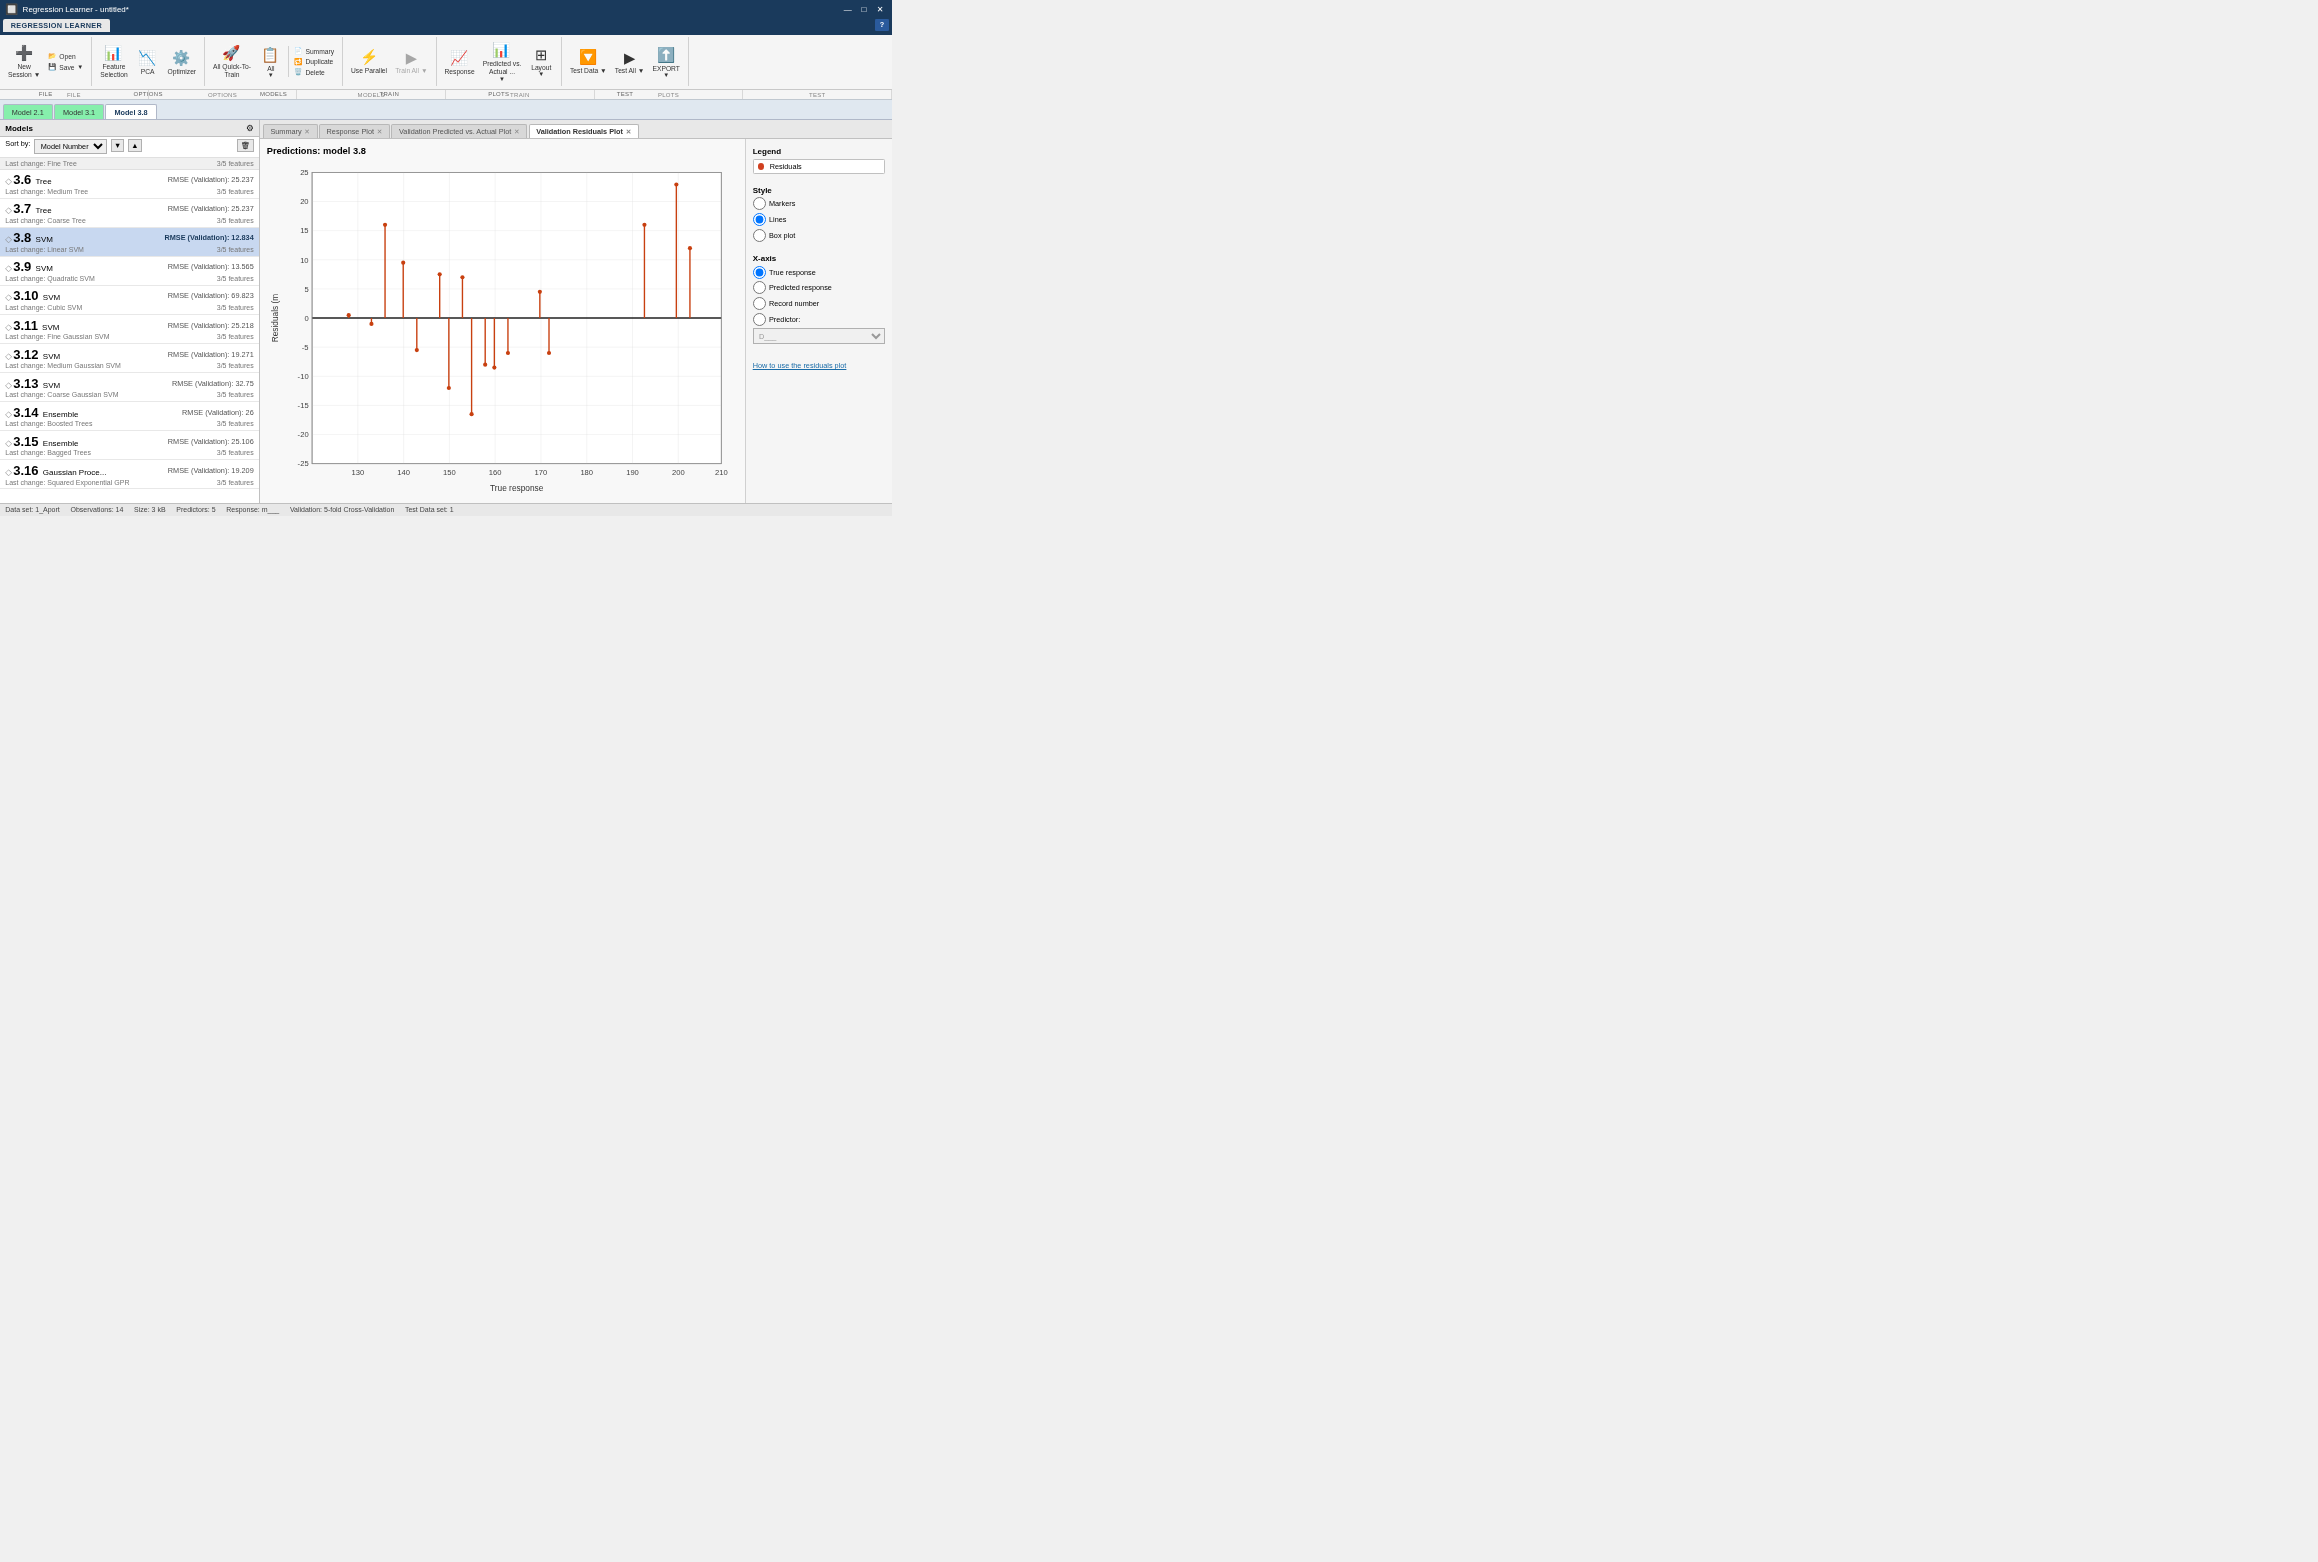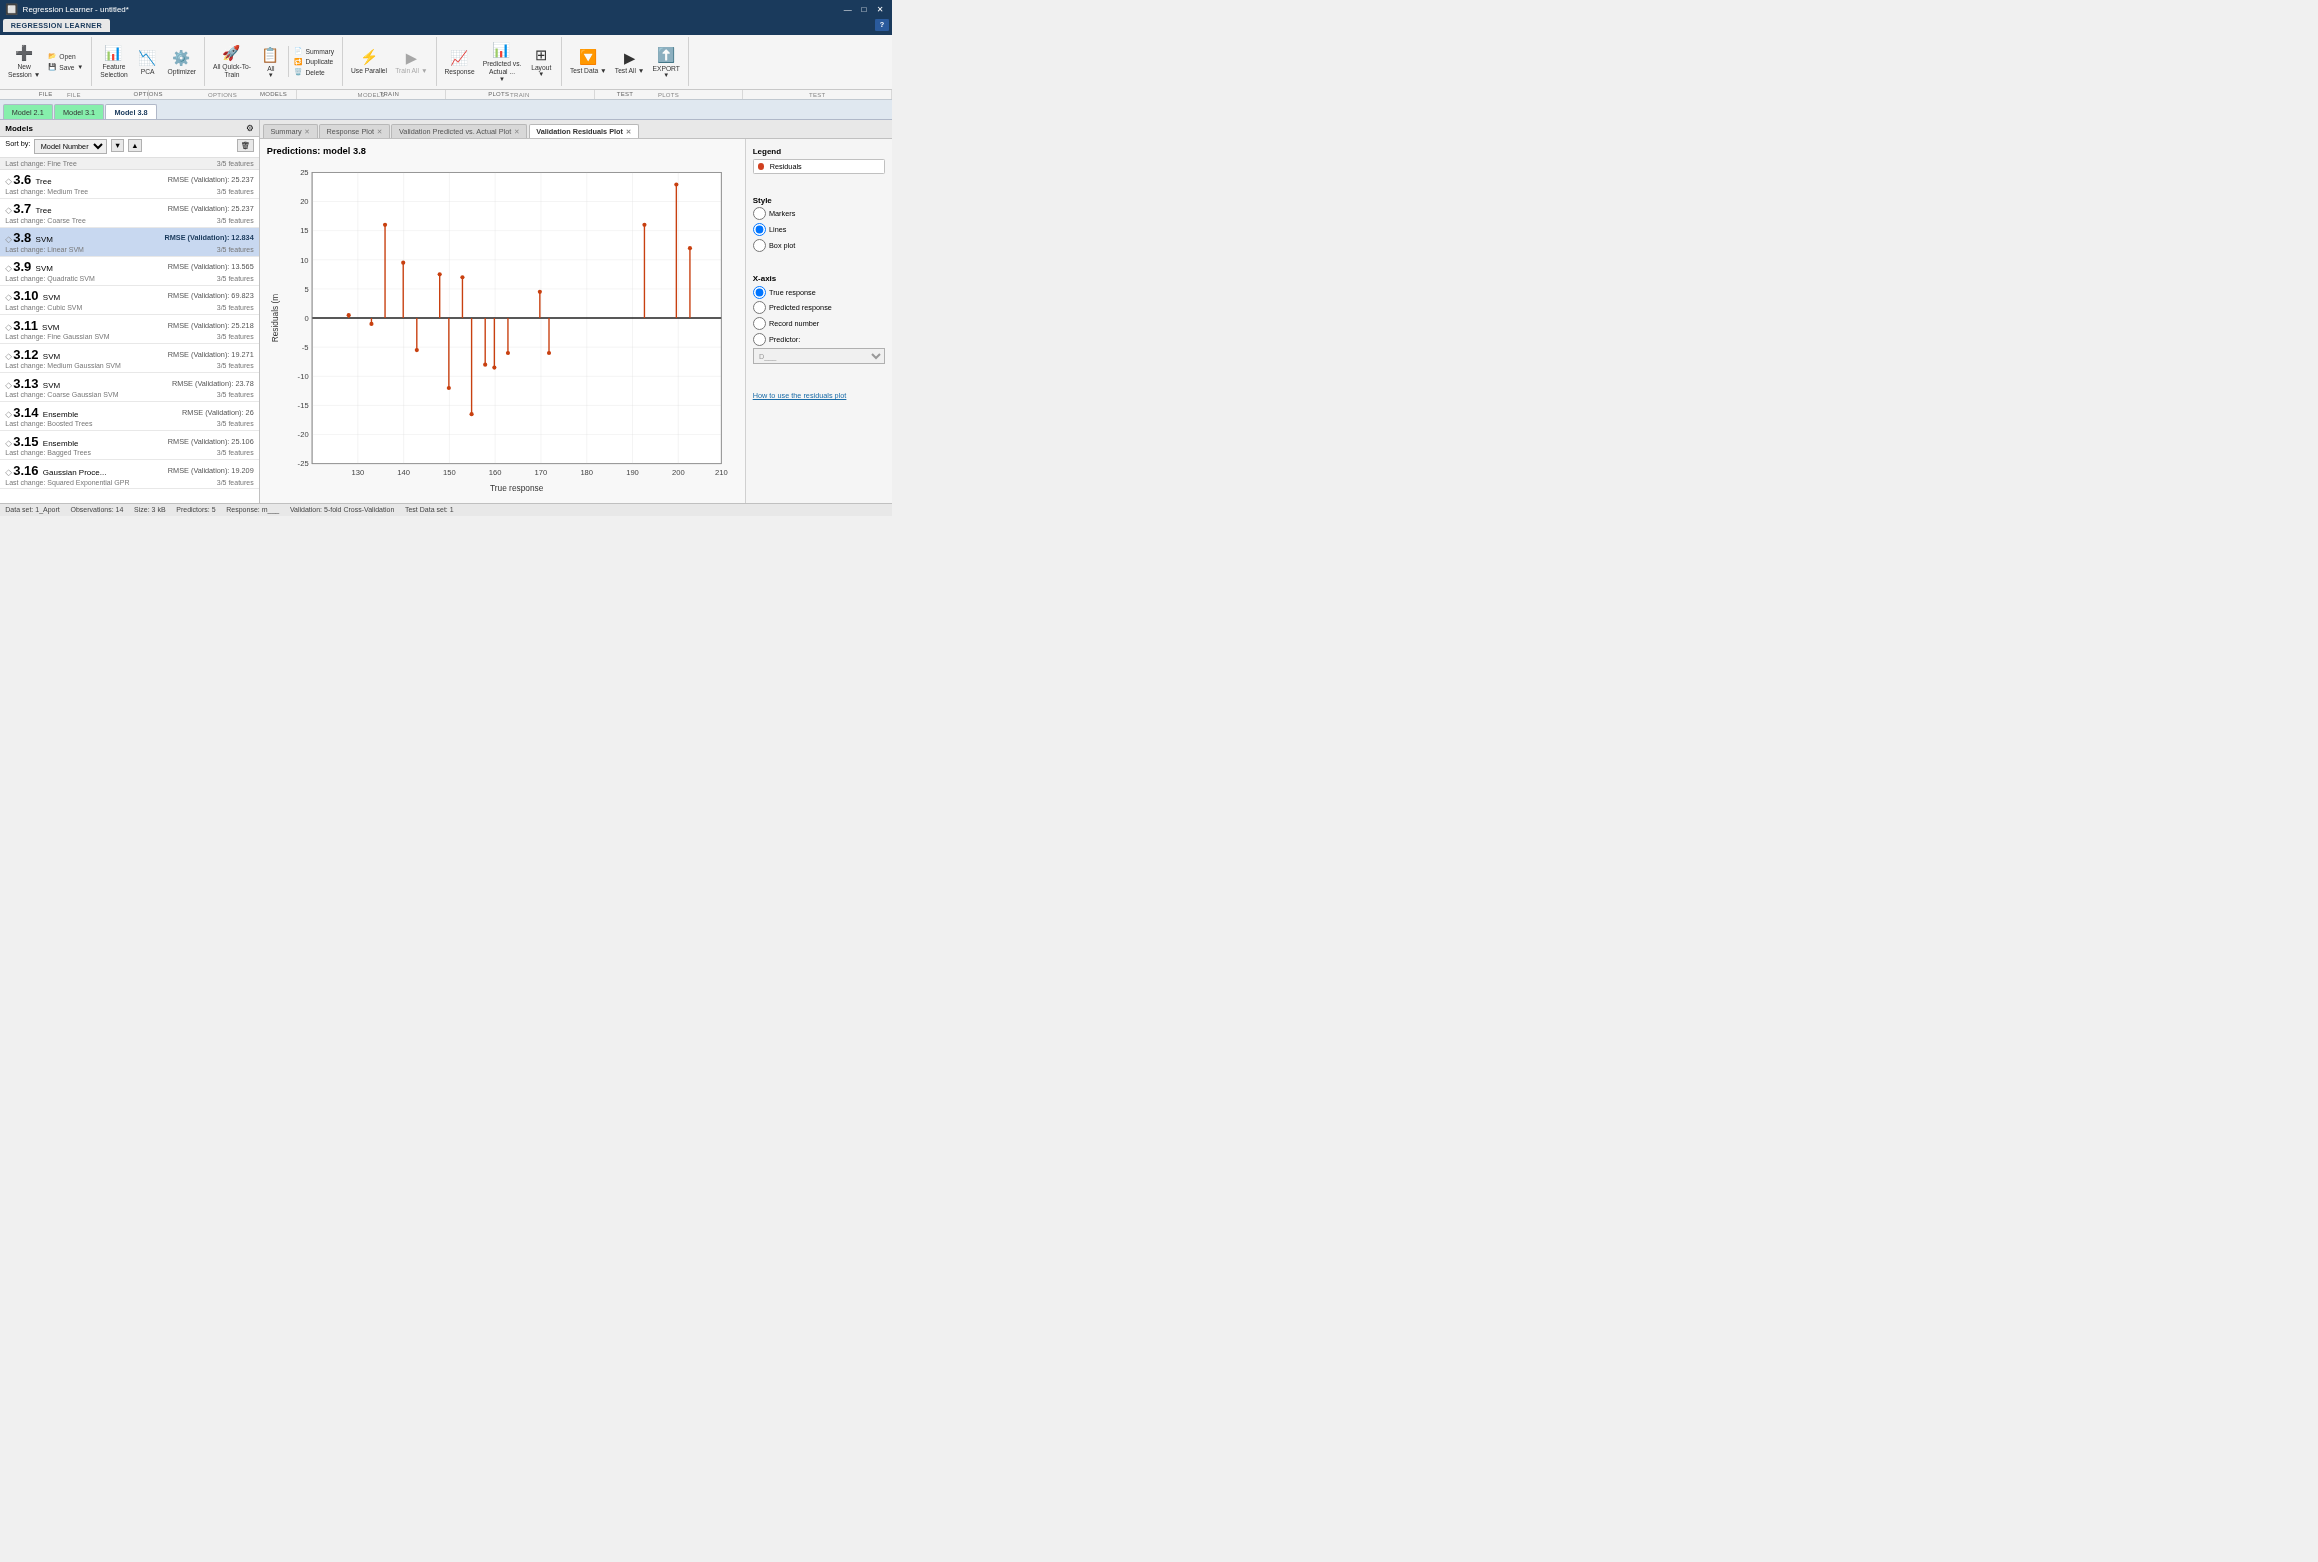--- a/index.html
+++ b/index.html
@@ -274,21 +274,21 @@
     }
 
     
     #legend-panel {
       width: 147px;
       background: #f5f5f5;
       border-left: 0.7px solid #d0d0d0;
       padding: 8px 6.7px;
       display: flex;
       flex-direction: column;
-      gap: 22px;
+      gap: 12px;
     }
     .legend-section-title {
       font-size: 8px;
       font-weight: bold;
       margin-bottom: 2.7px;
     }
     .legend-item {
       display: flex;
       align-items: center;
       gap: 5.3px;
@@ -618,21 +618,21 @@
         </div>
         <div class="model-row2">
           <span>Last change: Medium Gaussian SVM</span>
           <span>3/5 features</span>
         </div>
       </div>
 
       <div class="model-item">
         <div class="model-row1">
           <span><span class="model-icon">◇</span><span class="model-number">3.13</span> SVM</span>
-          <span class="model-rmse">RMSE (Validation): 23.78</span>
+          <span class="model-rmse">RMSE (Validation): 32.75</span>
         </div>
         <div class="model-row2">
           <span>Last change: Coarse Gaussian SVM</span>
           <span>3/5 features</span>
         </div>
       </div>
 
       <div class="model-item">
         <div class="model-row1">
           <span><span class="model-icon">◇</span><span class="model-number">3.14</span> Ensemble</span>

